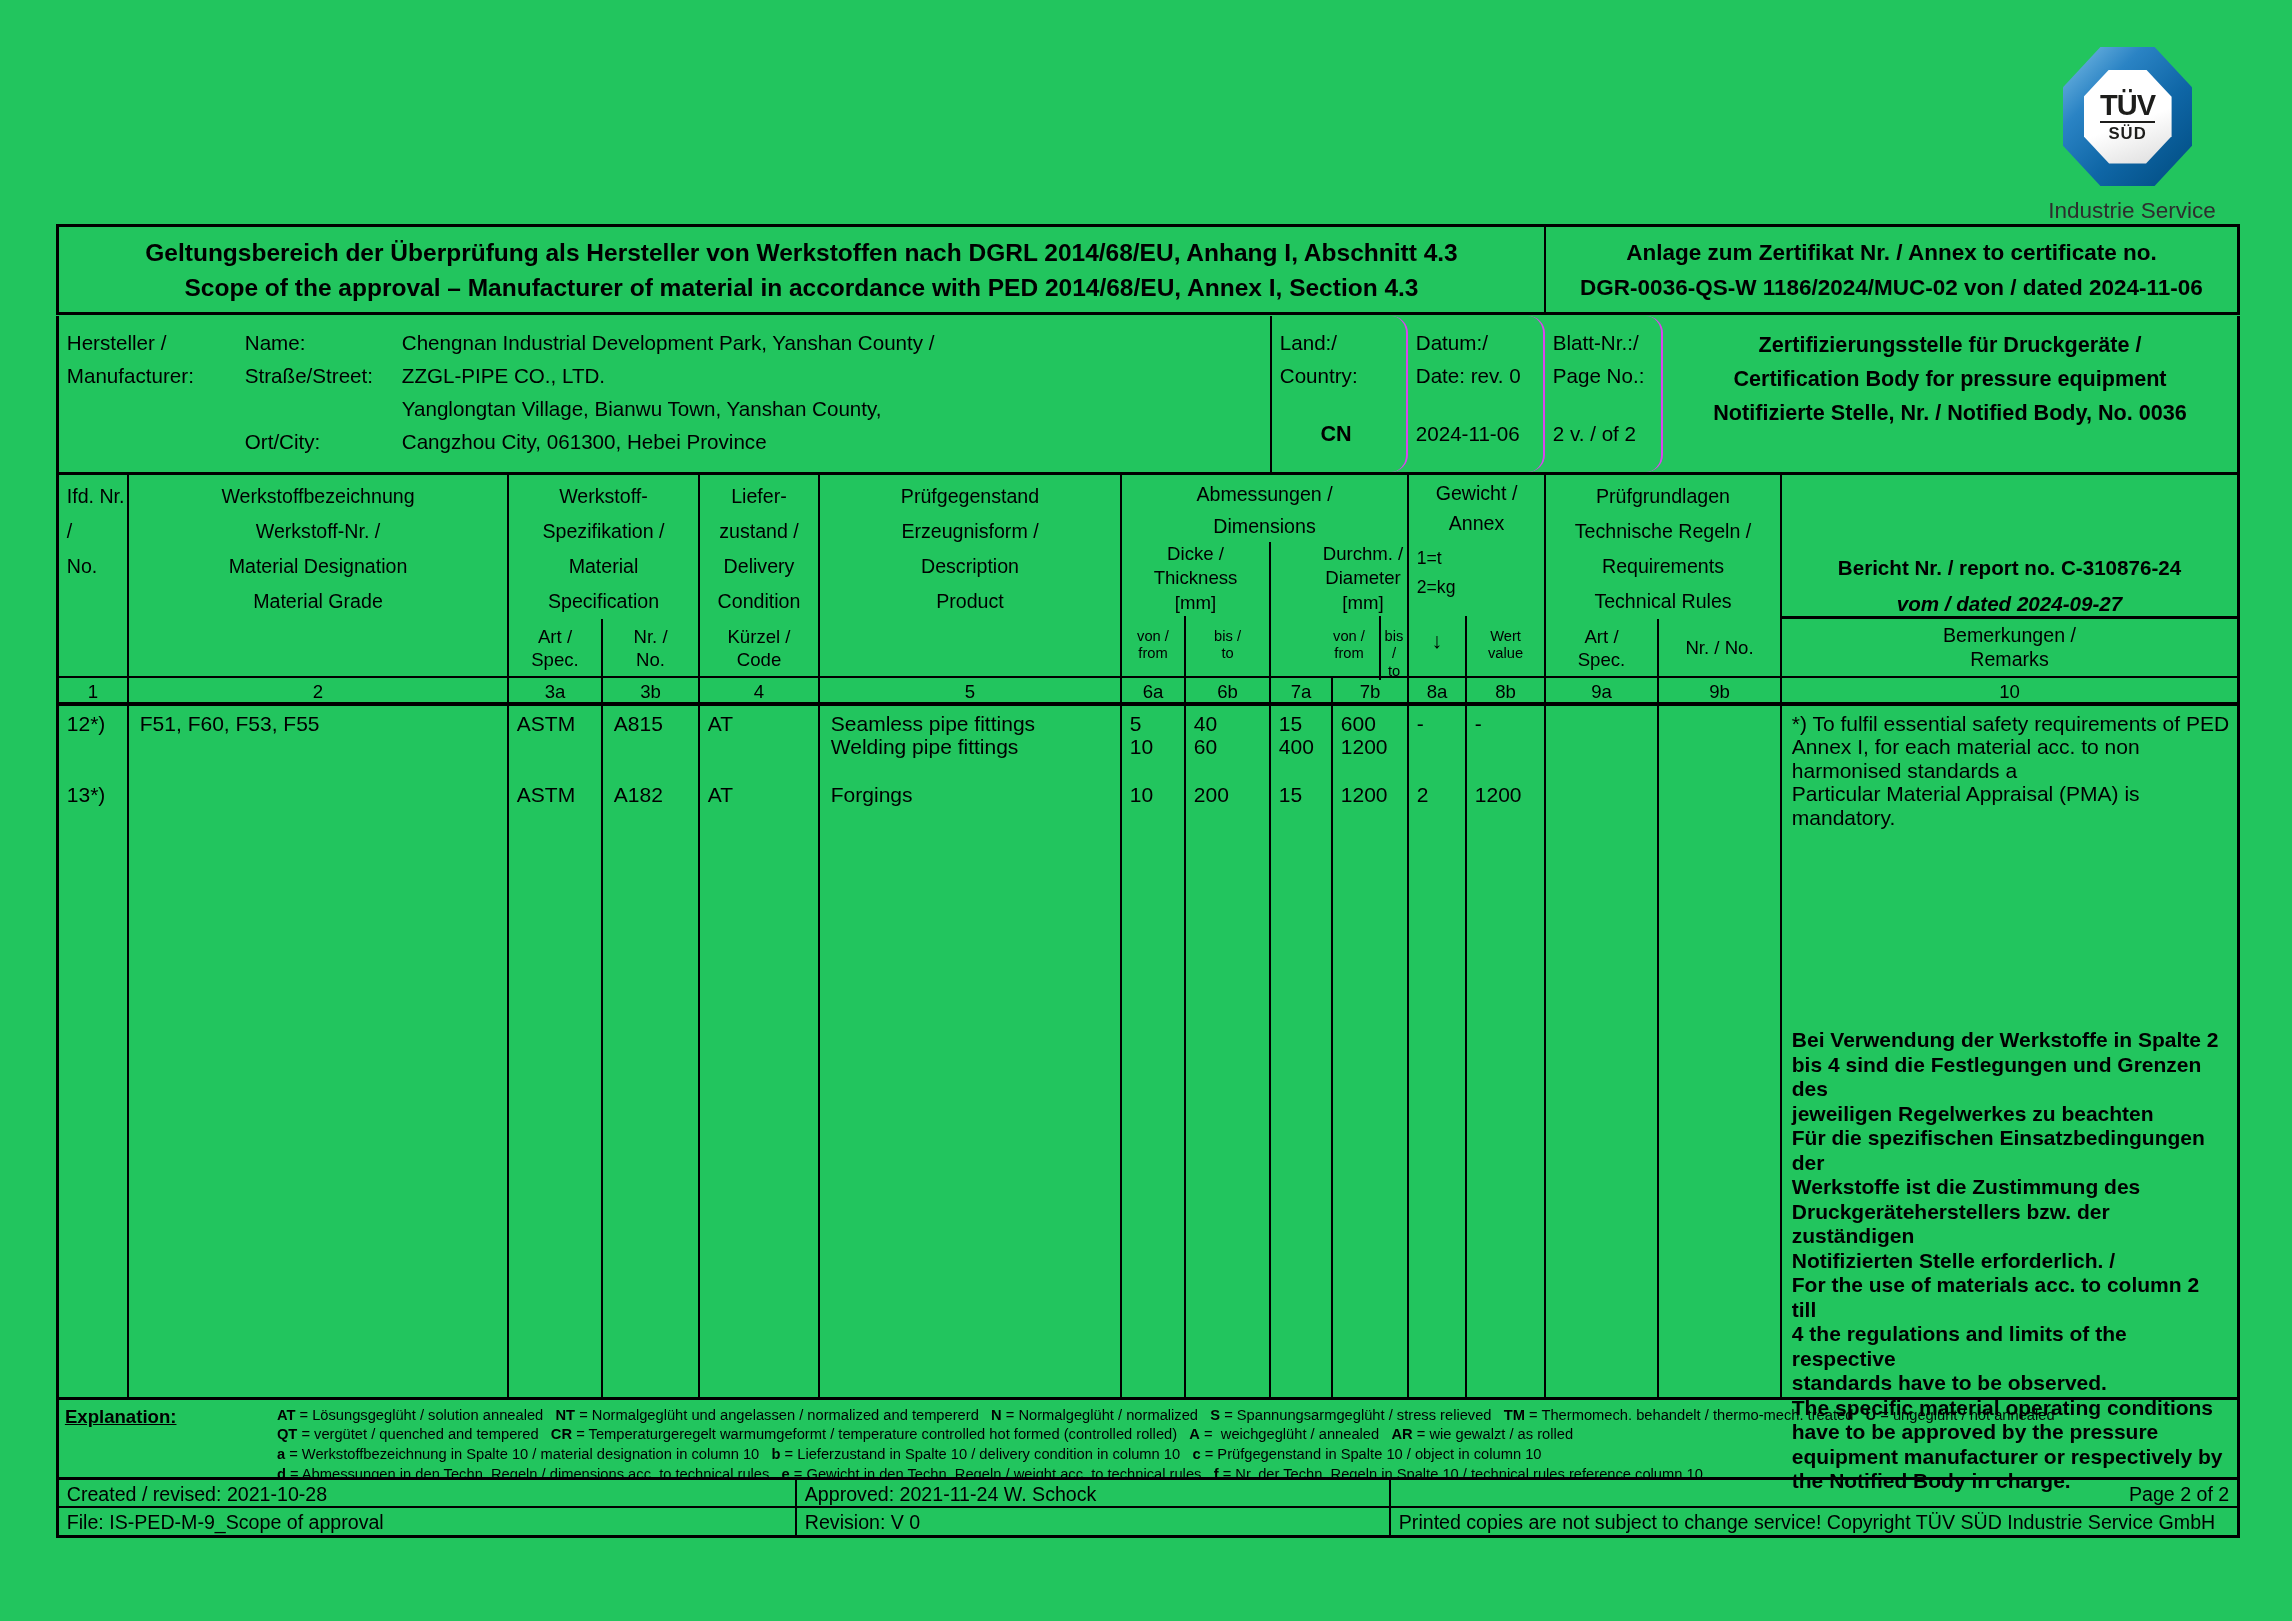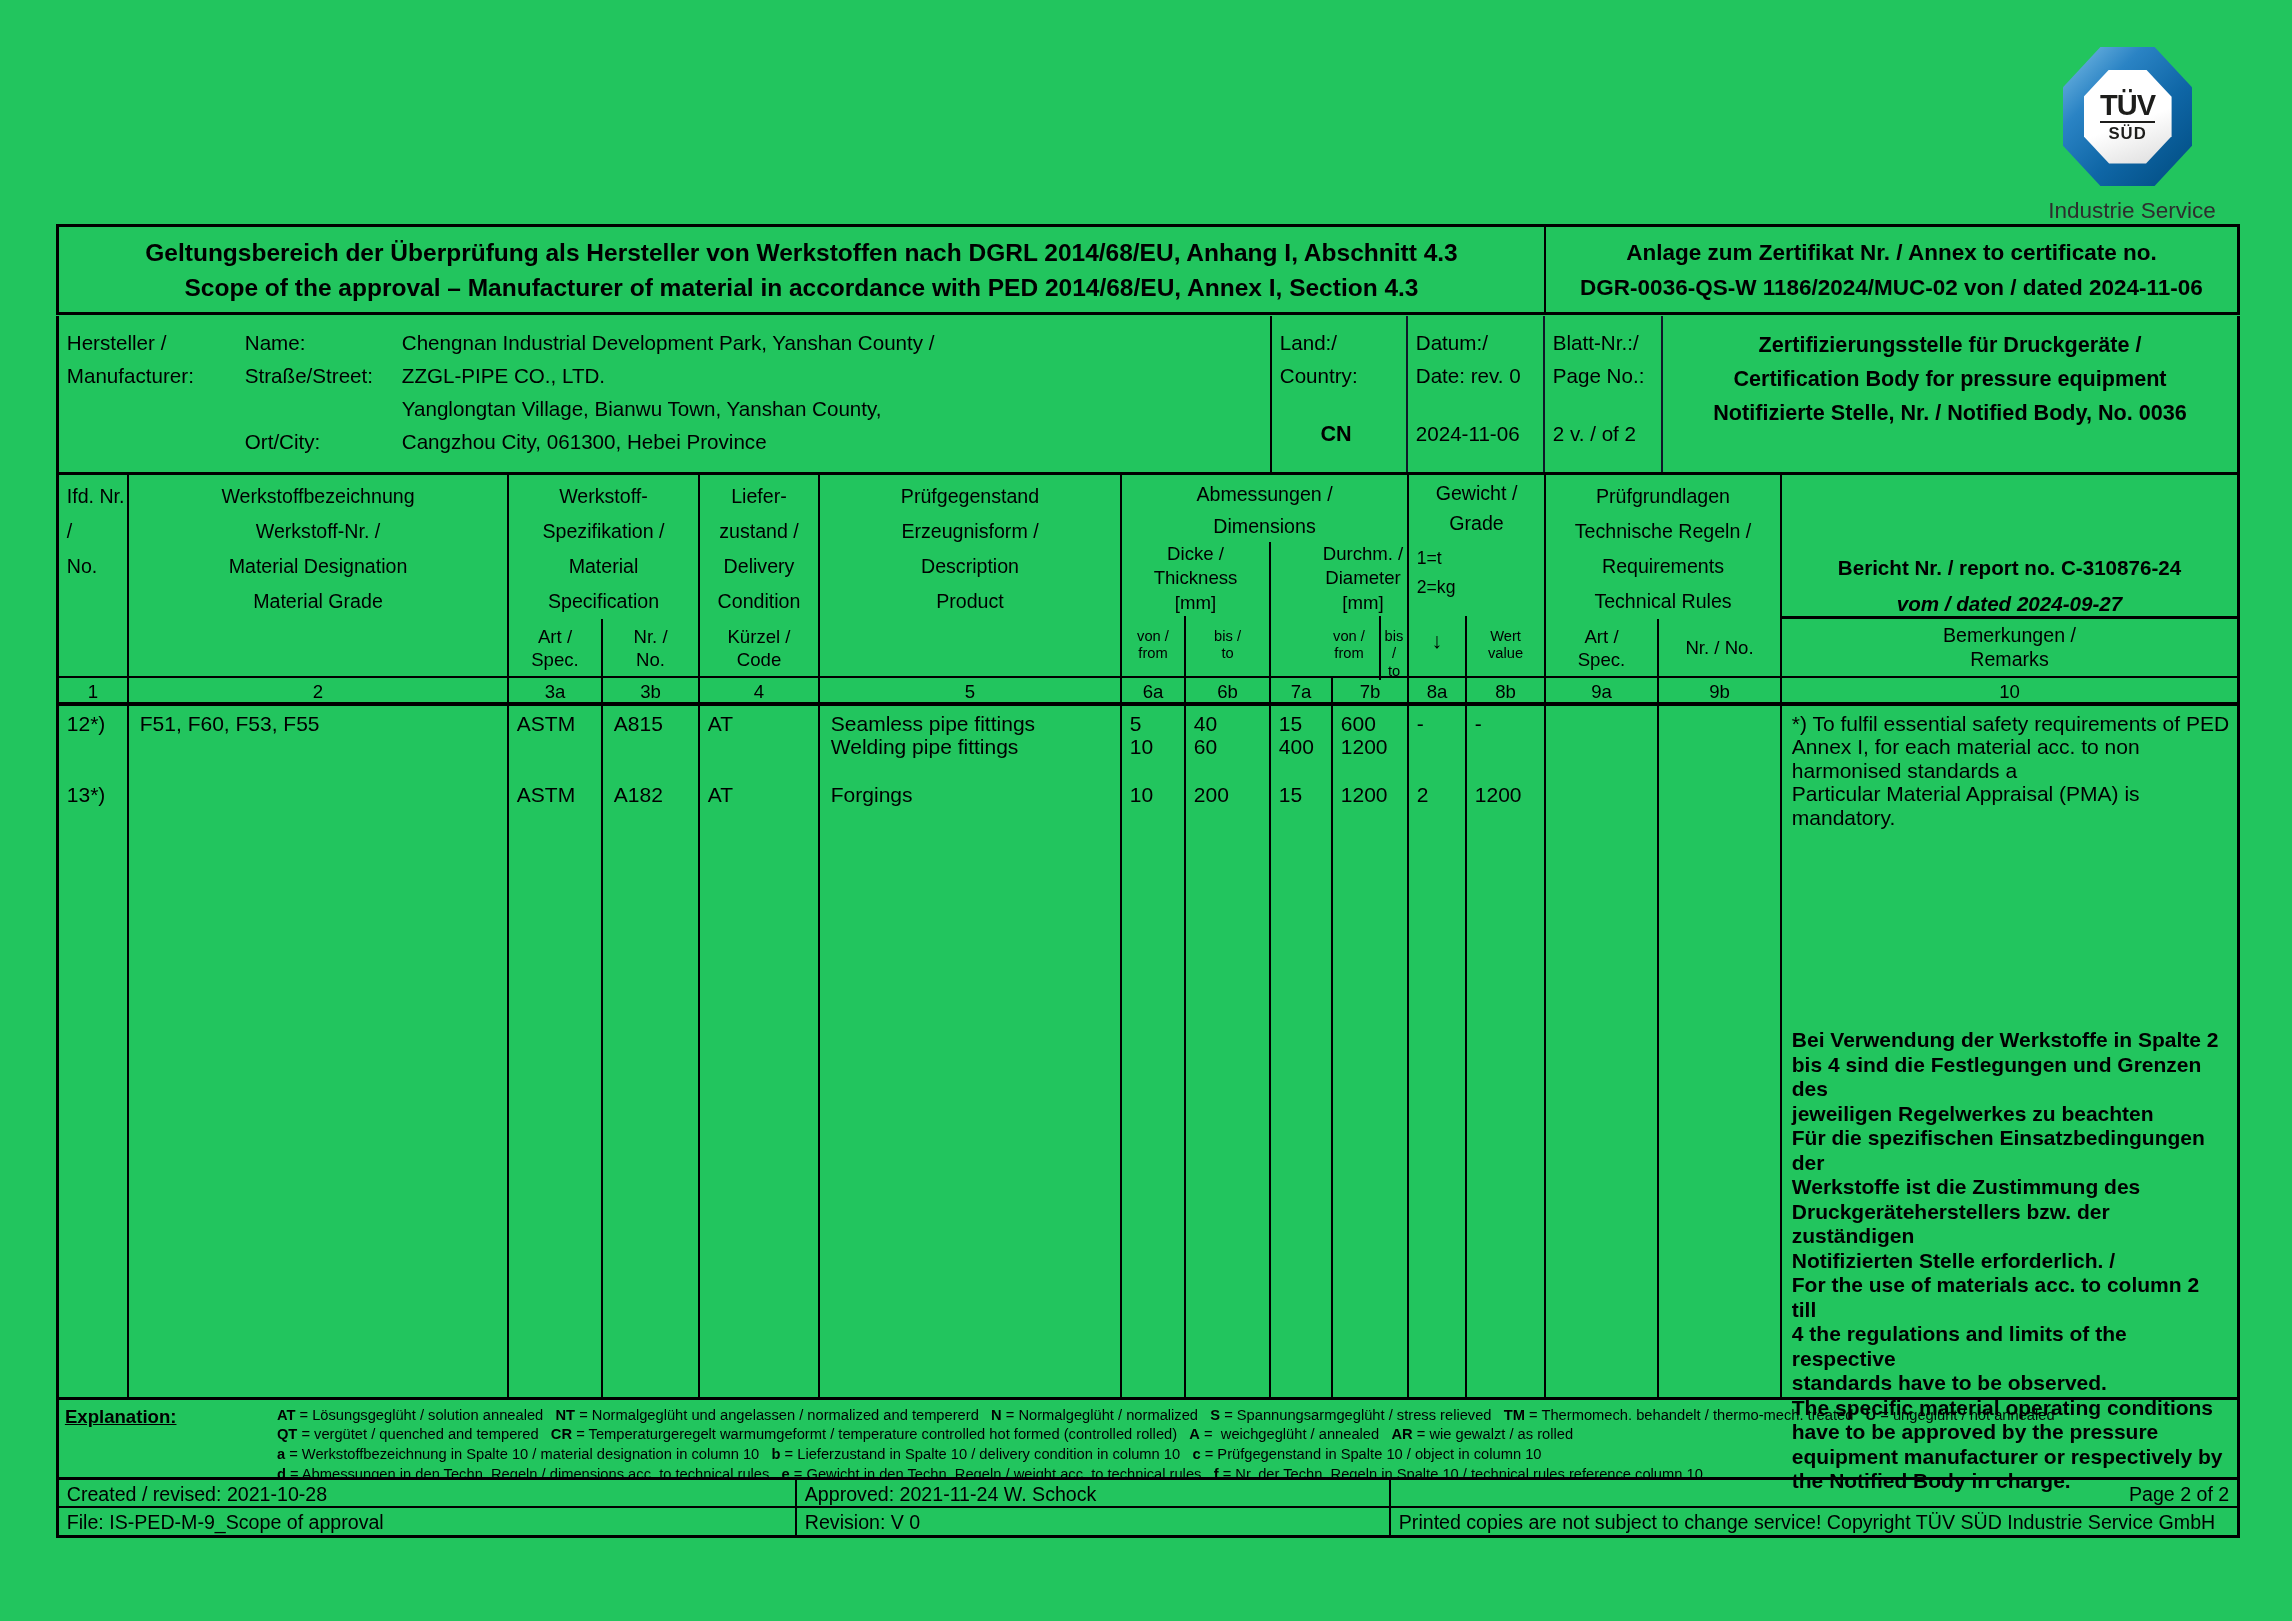--- a/index.html
+++ b/index.html
@@ -29,21 +29,21 @@
   
   .main-table { position: absolute; left: 56px; top: 316px; width: 2184px; border: 3.9px solid #000; border-top: 0; }
   .brd { border-right: 2px solid #000; }
 
   
   .manu-row { height: 159px; border-bottom: 3.9px solid #000; display: flex; font-size: 20.6px; line-height: 33px; }
   .manu-main { width: 1213px; border-right: 2px solid #000; display: flex; padding: 9.8px 0 0 7.8px; }
   .manu-col-a { width: 178px; }
   .manu-col-b { width: 157px; }
   .manu-col-c { flex: 1; }
-  .manu-cell { width: 136px; border-right: 2px solid #0f172a; padding: 9.8px 0 0 7.8px; }
+  .manu-cell { width: 136px; border-right: 2px solid #d946ef; padding: 9.8px 0 0 7.8px; border-radius: 17px; }
   .manu-cell.date { width: 137px; }
   .manu-cell.pageno { width: 118px; }
   .manu-val { margin-top: 25.5px; }
   .manu-val.center { text-align: center; font-weight: bold; font-size: 21.6px; padding-right: 13.7px; }
   .manu-cert { flex: 1; text-align: center; font-weight: bold; font-size: 21.6px; line-height: 34px; padding-top: 11.8px; }
 
   
   .header-row { height: 203px; border-bottom: 2px solid #000; display: flex; font-size: 19.6px; }
   .hgroup { display: flex; flex-direction: column; }
   .hlines { line-height: 35px; text-align: center; padding-top: 3.9px; }
@@ -267,21 +267,21 @@
                 <div>bis /</div>
                 <div>to</div>
               </div>
             </div>
           </div>
         </div>
       </div>
       <div class="hgroup g7 brd">
         <div class="gw-top">
             <div>Gewicht /</div>
-            <div>Grade</div>
+            <div>Annex</div>
           </div>
         <div class="gw-units">
           <div>1=t</div>
           <div>2=kg</div>
         </div>
         <div class="gw-bottom">
           <div class="gw-arrow">↓</div>
           <div class="gw-wert">
             <div>Wert</div>
             <div>value</div>

